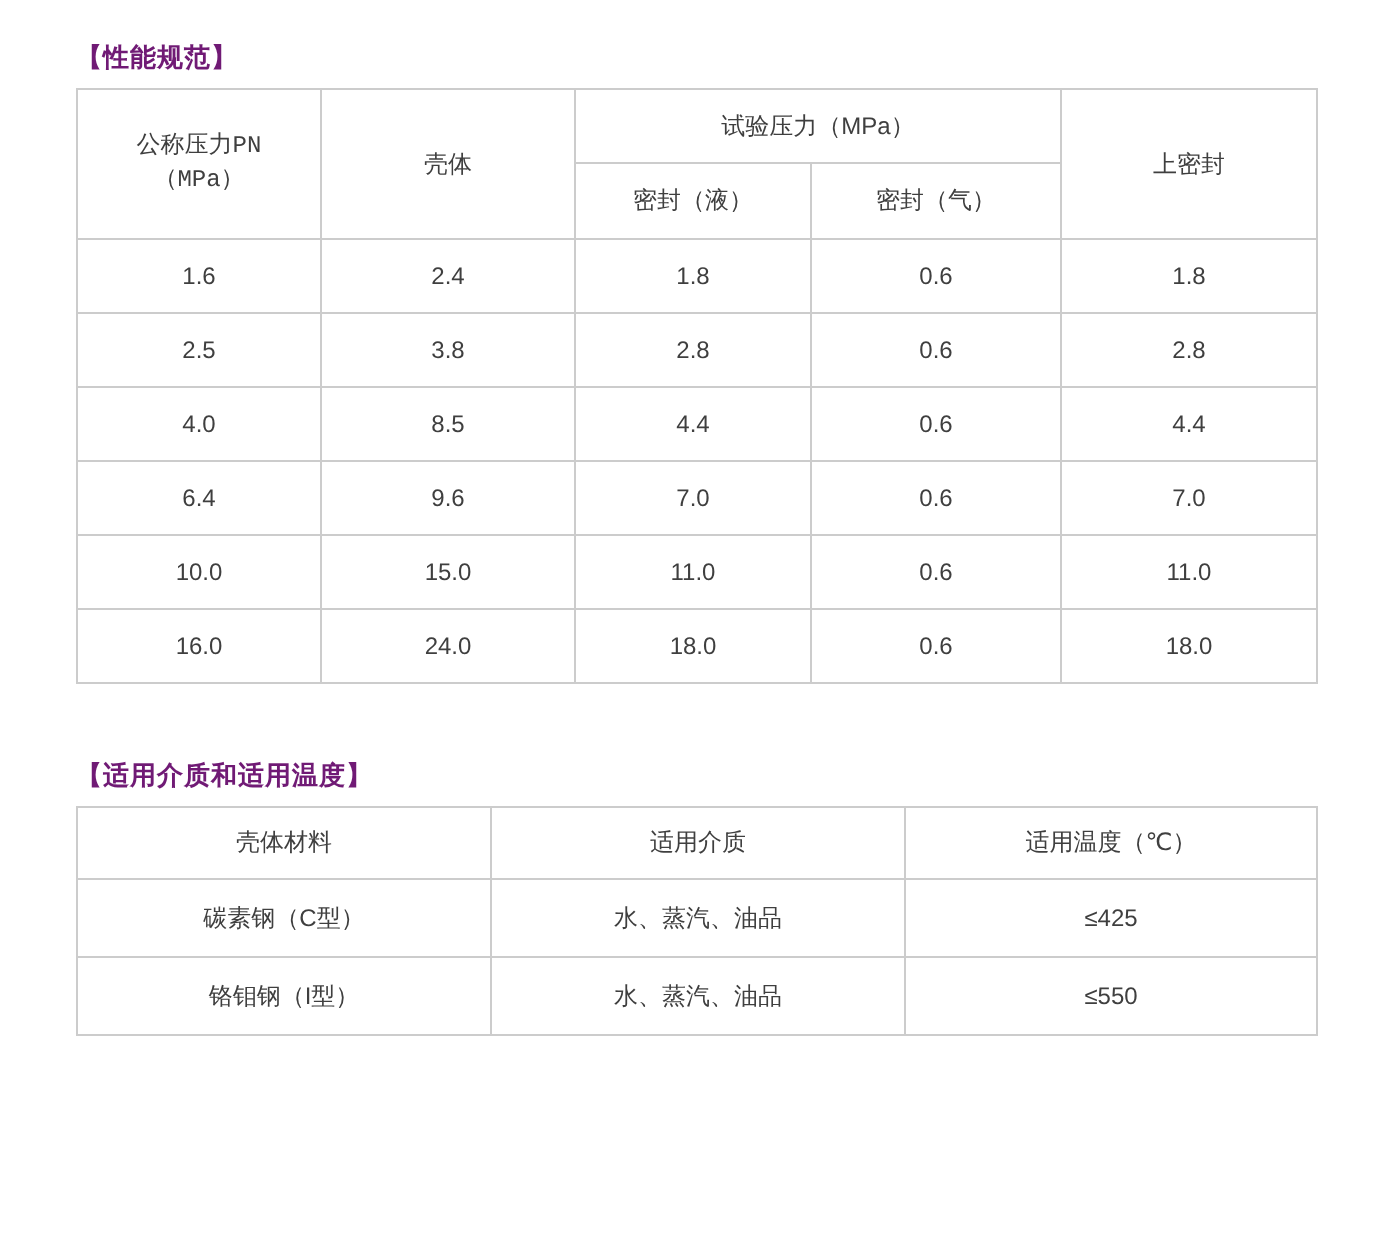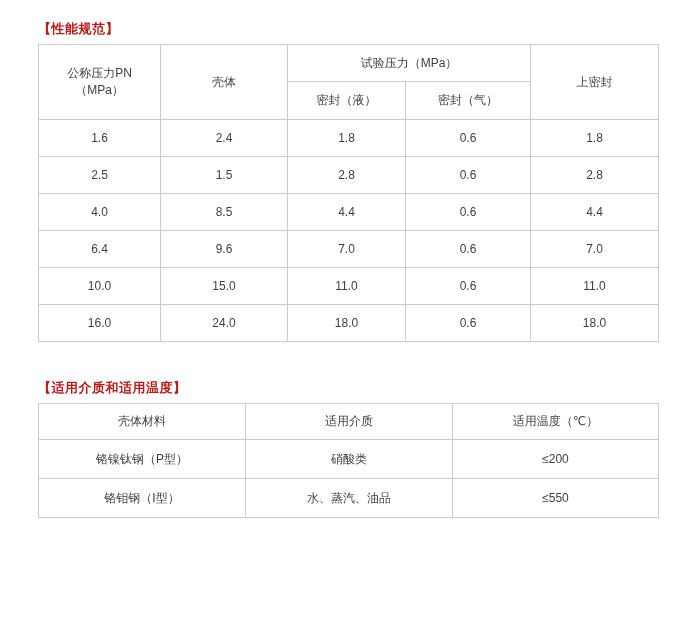--- a/index.html
+++ b/index.html
@@ -13,21 +13,21 @@
     font-family: "Liberation Sans", "DejaVu Sans", sans-serif;
     color: #3f3f3f;
     overflow: hidden;
   }
   .content {
     padding: 21px 38px 0 38px;
   }
   .section-title {
     font-size: 13px;
     font-weight: bold;
-    color: #b91c1c;
+    color: #701a75;
     line-height: 15px;
     margin: 0 0 8px 0;
     letter-spacing: 0.5px;
   }
   .section-title.second {
     margin-top: 38px;
   }
   table {
     border-collapse: collapse;
     table-layout: fixed;
@@ -44,21 +44,21 @@
     background: #ffffff;
   }
   
   .perf-table .hrow-top th { height: 36px; }
   .perf-table .hrow-sub th { height: 37px; }
   .perf-table td { height: 36px; }
   .perf-table th[rowspan] { height: 74px; }
   
   .media-table th { height: 35px; text-align: center; }
   .media-table td { height: 38px; }
-  .two-line div { line-height: 17px; }
+  .two-line div { line-height: 17px; font-family: Liberation Mono, monospace; }
 </style>
 </head>
 <body>
 
 <div class="content">
 
   <div class="section-title">【性能规范】</div>
 
   <table class="perf-table">
     <colgroup>
@@ -86,21 +86,21 @@
     <tbody>
       <tr>
         <td>1.6</td>
         <td>2.4</td>
         <td>1.8</td>
         <td>0.6</td>
         <td>1.8</td>
       </tr>
       <tr>
         <td>2.5</td>
-        <td>1.5</td>
+        <td>3.8</td>
         <td>2.8</td>
         <td>0.6</td>
         <td>2.8</td>
       </tr>
       <tr>
         <td>4.0</td>
         <td>8.5</td>
         <td>4.4</td>
         <td>0.6</td>
         <td>4.4</td>
@@ -139,23 +139,23 @@
     </colgroup>
     <thead>
       <tr>
         <th>壳体材料</th>
         <th>适用介质</th>
         <th>适用温度（℃）</th>
       </tr>
     </thead>
     <tbody>
       <tr>
-        <td>铬镍钛钢（P型）</td>
-        <td>硝酸类</td>
-        <td>≤200</td>
+        <td>碳素钢（C型）</td>
+        <td>水、蒸汽、油品</td>
+        <td>≤425</td>
       </tr>
       <tr>
         <td>铬钼钢（I型）</td>
         <td>水、蒸汽、油品</td>
         <td>≤550</td>
       </tr>
     </tbody>
   </table>
 
 </div>

